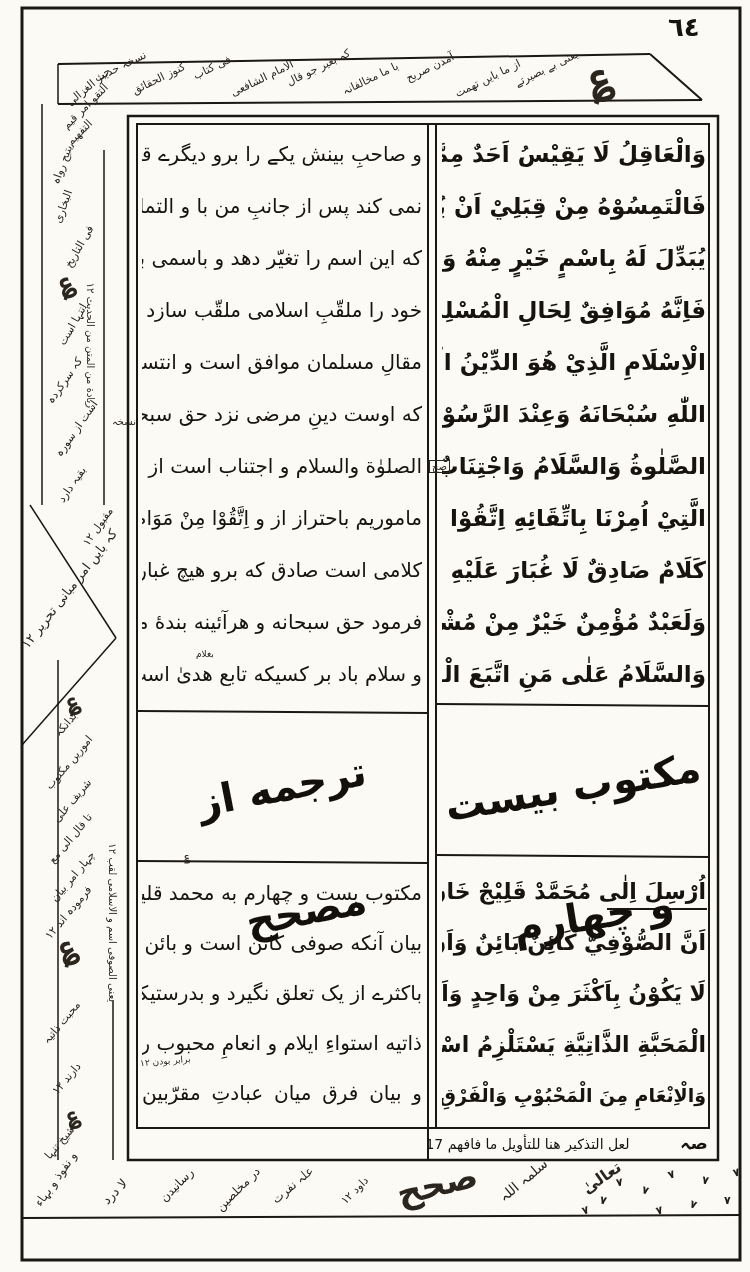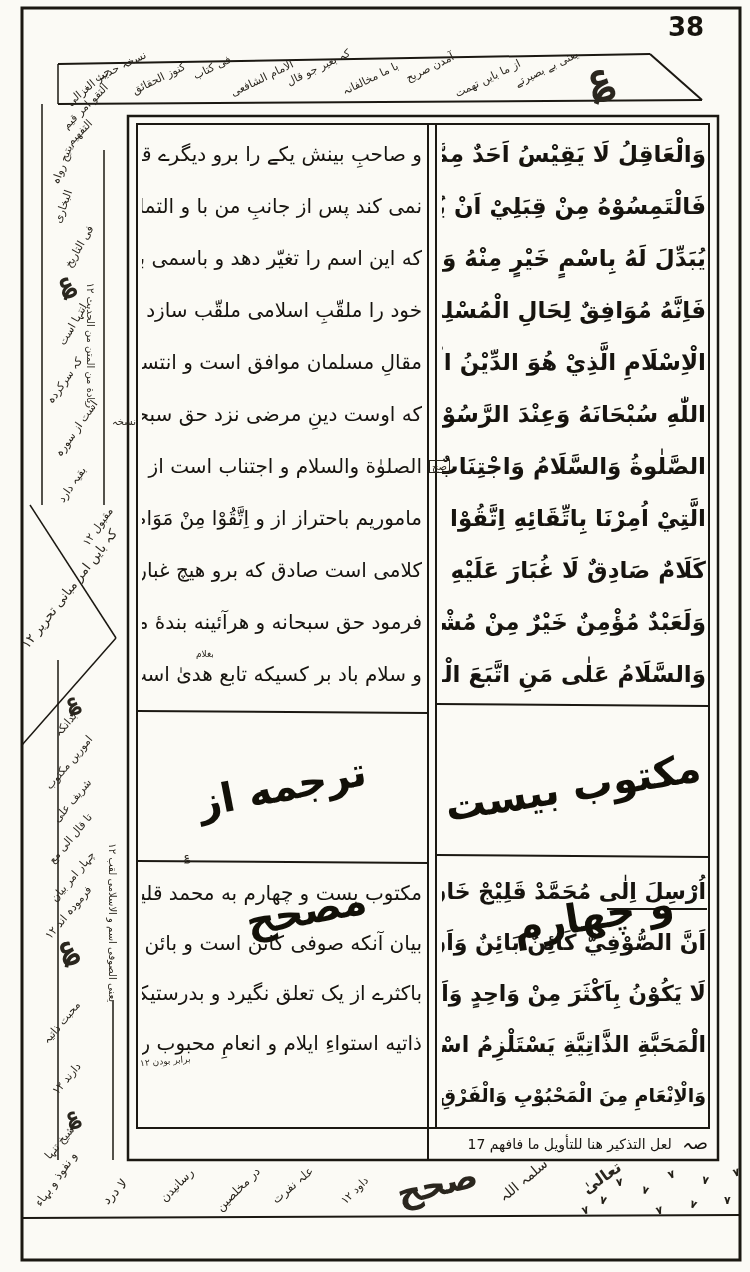--- a/index.html
+++ b/index.html
@@ -26,21 +26,21 @@
   .note{
     position:absolute;z-index:3;direction:rtl;white-space:nowrap;
     font-size:11px;color:#2a261e;font-family:"DejaVu Sans",sans-serif;
   }
   .siglum{font-weight:bold;}
   .pagenum{font-size:26px;font-weight:bold;}
   .footnote{
     direction:rtl;font-size:14px;white-space:nowrap;color:#17140f;
     font-family:"DejaVu Sans",sans-serif;
   }
-  .footmark{font-weight:normal;font-size:18px;padding-left:6px;}
+  .footmark{font-weight:bold;font-size:18px;padding-left:6px;margin-left:40px;}
   .interlinear{font-size:9px;color:#2a261e;direction:rtl;}
   .chk{position:absolute;z-index:3;font-size:11px;font-weight:bold;color:#221e16;}
 </style>
 </head>
 <body>
 
 <svg id="lines" viewBox="0 0 750 1272" xmlns="http://www.w3.org/2000/svg">
 
   <rect x="22" y="8" width="718" height="1252" fill="none" stroke="#1b1812" stroke-width="3"></rect>
 
@@ -66,21 +66,21 @@
   <line x1="104" y1="150" x2="104" y2="505" stroke="#1b1812" stroke-width="1.5"></line>
   <line x1="58" y1="660" x2="58" y2="1160" stroke="#1b1812" stroke-width="1.5"></line>
   <line x1="113" y1="1000" x2="113" y2="1160" stroke="#1b1812" stroke-width="1.5"></line>
 
   <line x1="30" y1="505" x2="116" y2="638" stroke="#1b1812" stroke-width="1.5"></line>
   <line x1="116" y1="638" x2="22" y2="745" stroke="#1b1812" stroke-width="1.5"></line>
 
   <line x1="607" y1="909" x2="707" y2="909" stroke="#1b1812" stroke-width="2"></line>
 </svg>
 
-<div class="abs pagenum" style="left:668px;top:12px;">38</div>
+<div class="abs pagenum" style="left:668px;top:12px;">٦٤</div>
 
 <div class="note siglum" style="left:588px;top:52px;font-size:40px;transform:rotate(-12deg);">؏</div>
 <span class="note" style="left:512px;top:62px;transform:rotate(-26deg);">یعنی بے بصیرتے</span>
 <span class="note" style="left:452px;top:72px;transform:rotate(-26deg);">از ما بایں تهمت</span>
 <span class="note" style="left:404px;top:61px;transform:rotate(-26deg);">آمدن صریح</span>
 <span class="note" style="left:340px;top:72px;transform:rotate(-26deg);">با ما مخالفانہ</span>
 <span class="note" style="left:284px;top:61px;transform:rotate(-26deg);">کہ بغیر جو قال</span>
 <span class="note" style="left:228px;top:72px;transform:rotate(-26deg);">الامام الشافعی</span>
 <span class="note" style="left:192px;top:61px;transform:rotate(-26deg);">فی کتاب</span>
 <span class="note" style="left:130px;top:72px;transform:rotate(-26deg);">کنوز الحقائق</span>
@@ -151,20 +151,21 @@
   <div class="tline">لَا يَكُوْنُ بِاَكْثَرَ مِنْ وَاحِدٍ وَاَنَّ ظُهُوْرَ</div>
   <div class="tline">الْمَحَبَّةِ الذَّاتِيَّةِ يَسْتَلْزِمُ اسْتِوَاءَ الْاِيْلَامِ</div>
   <div class="tline" style="font-size:19px;">وَالْاِنْعَامِ مِنَ الْمَحْبُوْبِ وَالْفَرْقِ بَيْنَ عِبَادَةِ الْمُقَرَّبِيْنَ</div>
 </div>
 
 <div class="abs col-left-lo" style="left:142px;top:868px;width:280px;">
   <div class="tline">مکتوب بست و چهارم به محمد قلیج خان صدور یافته در</div>
   <div class="tline">بیان آنکه صوفی کائن است و بائن و هرآئینه قلب</div>
   <div class="tline">باکثرے از یک تعلق نگیرد و بدرستیکه ظهور محبتِ</div>
   <div class="tline">ذاتیه استواءِ ایلام و انعامِ محبوب را مے خواهد</div>
+  <div class="tline">و بیان فرق میان عبادتِ مقرّبین</div>
 </div>
 
 <span class="note interlinear" style="left:196px;top:649px;">بغلام</span>
 <span class="note interlinear" style="left:140px;top:1056px;transform:rotate(-5deg);">برابر بودن ۱۲</span>
 <span class="note" style="left:112px;top:416px;font-size:10px;">نسخہ</span>
 <span class="note" style="left:429px;top:460px;font-size:10px;border:1px solid #2a261e;padding:0 2px;">صح</span>
 <span class="note" style="left:184px;top:850px;font-size:11px;">؏</span>
 
 <div class="abs footnote" style="left:436px;top:1132px;width:272px;text-align:right;">
   <span class="footmark">صہ</span>

